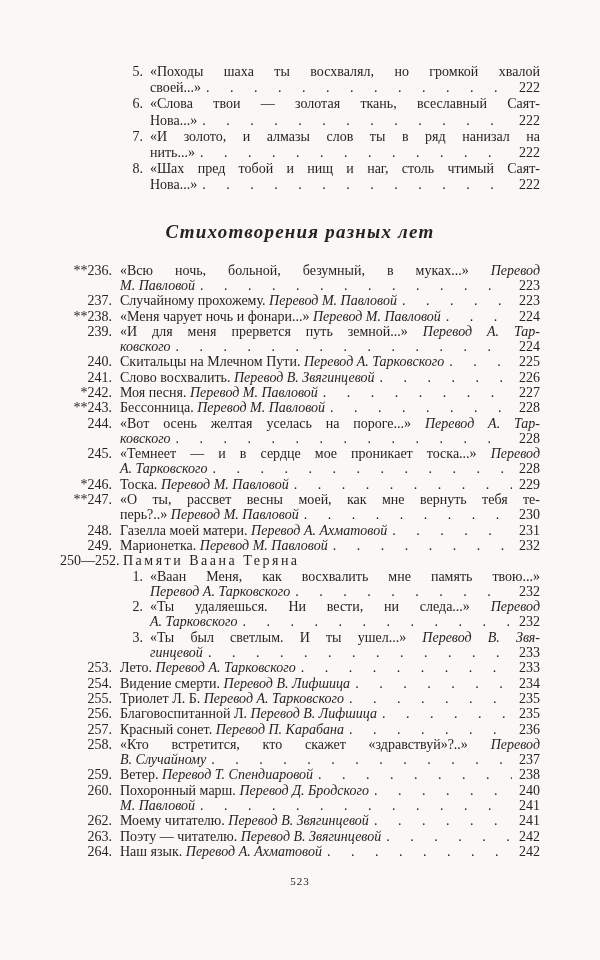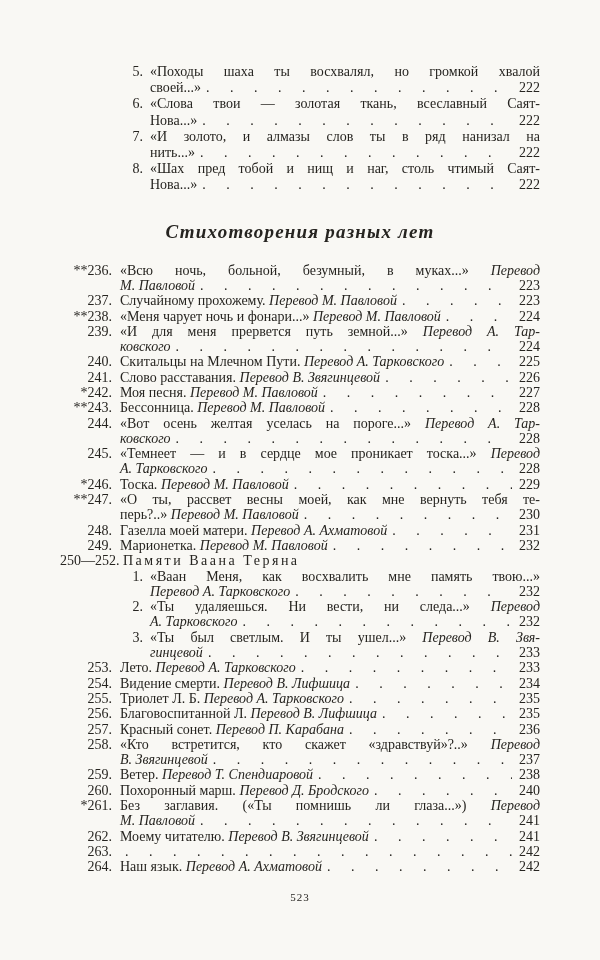--- a/index.html
+++ b/index.html
@@ -134,21 +134,21 @@
         <span class="page-ref">224</span>
       </div>
       <div class="toc-line">
         <span class="num-label ind0">240.</span>
         <span class="line-text"><span class="">Скитальцы на Млечном Пути. </span><span class="italic">Перевод А. Тарковского</span></span>
         <span class="leader">. . . . . . . . . . . . . . . . . . . . . . . . . . . . . . . . . . . . . . . . . . . . . . . . </span>
         <span class="page-ref">225</span>
       </div>
       <div class="toc-line">
         <span class="num-label ind0">241.</span>
-        <span class="line-text"><span class="">Слово расставания. </span><span class="italic">Перевод В. Звягинцевой</span></span>
+        <span class="line-text"><span class="">Слово восхвалить. </span><span class="italic">Перевод В. Звягинцевой</span></span>
         <span class="leader">. . . . . . . . . . . . . . . . . . . . . . . . . . . . . . . . . . . . . . . . . . . . . . . . </span>
         <span class="page-ref">226</span>
       </div>
       <div class="toc-line">
         <span class="num-label ind0">*242.</span>
         <span class="line-text"><span class="">Моя песня. </span><span class="italic">Перевод М. Павловой</span></span>
         <span class="leader">. . . . . . . . . . . . . . . . . . . . . . . . . . . . . . . . . . . . . . . . . . . . . . . . </span>
         <span class="page-ref">227</span>
       </div>
       <div class="toc-line">
@@ -267,54 +267,51 @@
         <span class="line-text"><span class="">Красный сонет. </span><span class="italic">Перевод П. Карабана</span></span>
         <span class="leader">. . . . . . . . . . . . . . . . . . . . . . . . . . . . . . . . . . . . . . . . . . . . . . . . </span>
         <span class="page-ref">236</span>
       </div>
       <div class="toc-line">
         <span class="num-label ind0">258.</span>
         <span class="line-text fill"><span class="">«Кто встретится, кто скажет «здравствуй»?..» </span><span class="italic">Перевод</span></span>
       </div>
       <div class="toc-line">
         <span class="num-label ind0"></span>
-        <span class="line-text"><span class="italic">В. Звягинцевой</span></span>
+        <span class="line-text"><span class="italic">В. Случайному</span></span>
         <span class="leader">. . . . . . . . . . . . . . . . . . . . . . . . . . . . . . . . . . . . . . . . . . . . . . . . </span>
         <span class="page-ref">237</span>
       </div>
       <div class="toc-line">
         <span class="num-label ind0">259.</span>
         <span class="line-text"><span class="">Ветер. </span><span class="italic">Перевод Т. Спендиаровой</span></span>
         <span class="leader">. . . . . . . . . . . . . . . . . . . . . . . . . . . . . . . . . . . . . . . . . . . . . . . . </span>
         <span class="page-ref">238</span>
       </div>
       <div class="toc-line">
         <span class="num-label ind0">260.</span>
         <span class="line-text"><span class="">Похоронный марш. </span><span class="italic">Перевод Д. Бродского</span></span>
         <span class="leader">. . . . . . . . . . . . . . . . . . . . . . . . . . . . . . . . . . . . . . . . . . . . . . . . </span>
         <span class="page-ref">240</span>
       </div>
       <div class="toc-line">
-        <span class="num-label ind0">*261.</span>
-        <span class="line-text fill"><span class="">Без заглавия. («Ты помнишь ли глаза...») </span><span class="italic">Перевод</span></span>
-      </div>
-      <div class="toc-line">
         <span class="num-label ind0"></span>
         <span class="line-text"><span class="italic">М. Павловой</span></span>
         <span class="leader">. . . . . . . . . . . . . . . . . . . . . . . . . . . . . . . . . . . . . . . . . . . . . . . . </span>
         <span class="page-ref">241</span>
       </div>
       <div class="toc-line">
         <span class="num-label ind0">262.</span>
         <span class="line-text"><span class="">Моему читателю. </span><span class="italic">Перевод В. Звягинцевой</span></span>
         <span class="leader">. . . . . . . . . . . . . . . . . . . . . . . . . . . . . . . . . . . . . . . . . . . . . . . . </span>
         <span class="page-ref">241</span>
       </div>
       <div class="toc-line">
         <span class="num-label ind0">263.</span>
+        <span class="line-text"><span class="">Поэту — читателю. </span><span class="italic">Перевод В. Звягинцевой</span></span>
         <span class="leader">. . . . . . . . . . . . . . . . . . . . . . . . . . . . . . . . . . . . . . . . . . . . . . . . </span>
         <span class="page-ref">242</span>
       </div>
       <div class="toc-line">
         <span class="num-label ind0">264.</span>
         <span class="line-text"><span class="">Наш язык. </span><span class="italic">Перевод А. Ахматовой</span></span>
         <span class="leader">. . . . . . . . . . . . . . . . . . . . . . . . . . . . . . . . . . . . . . . . . . . . . . . . </span>
         <span class="page-ref">242</span>
       </div>
     </div>

